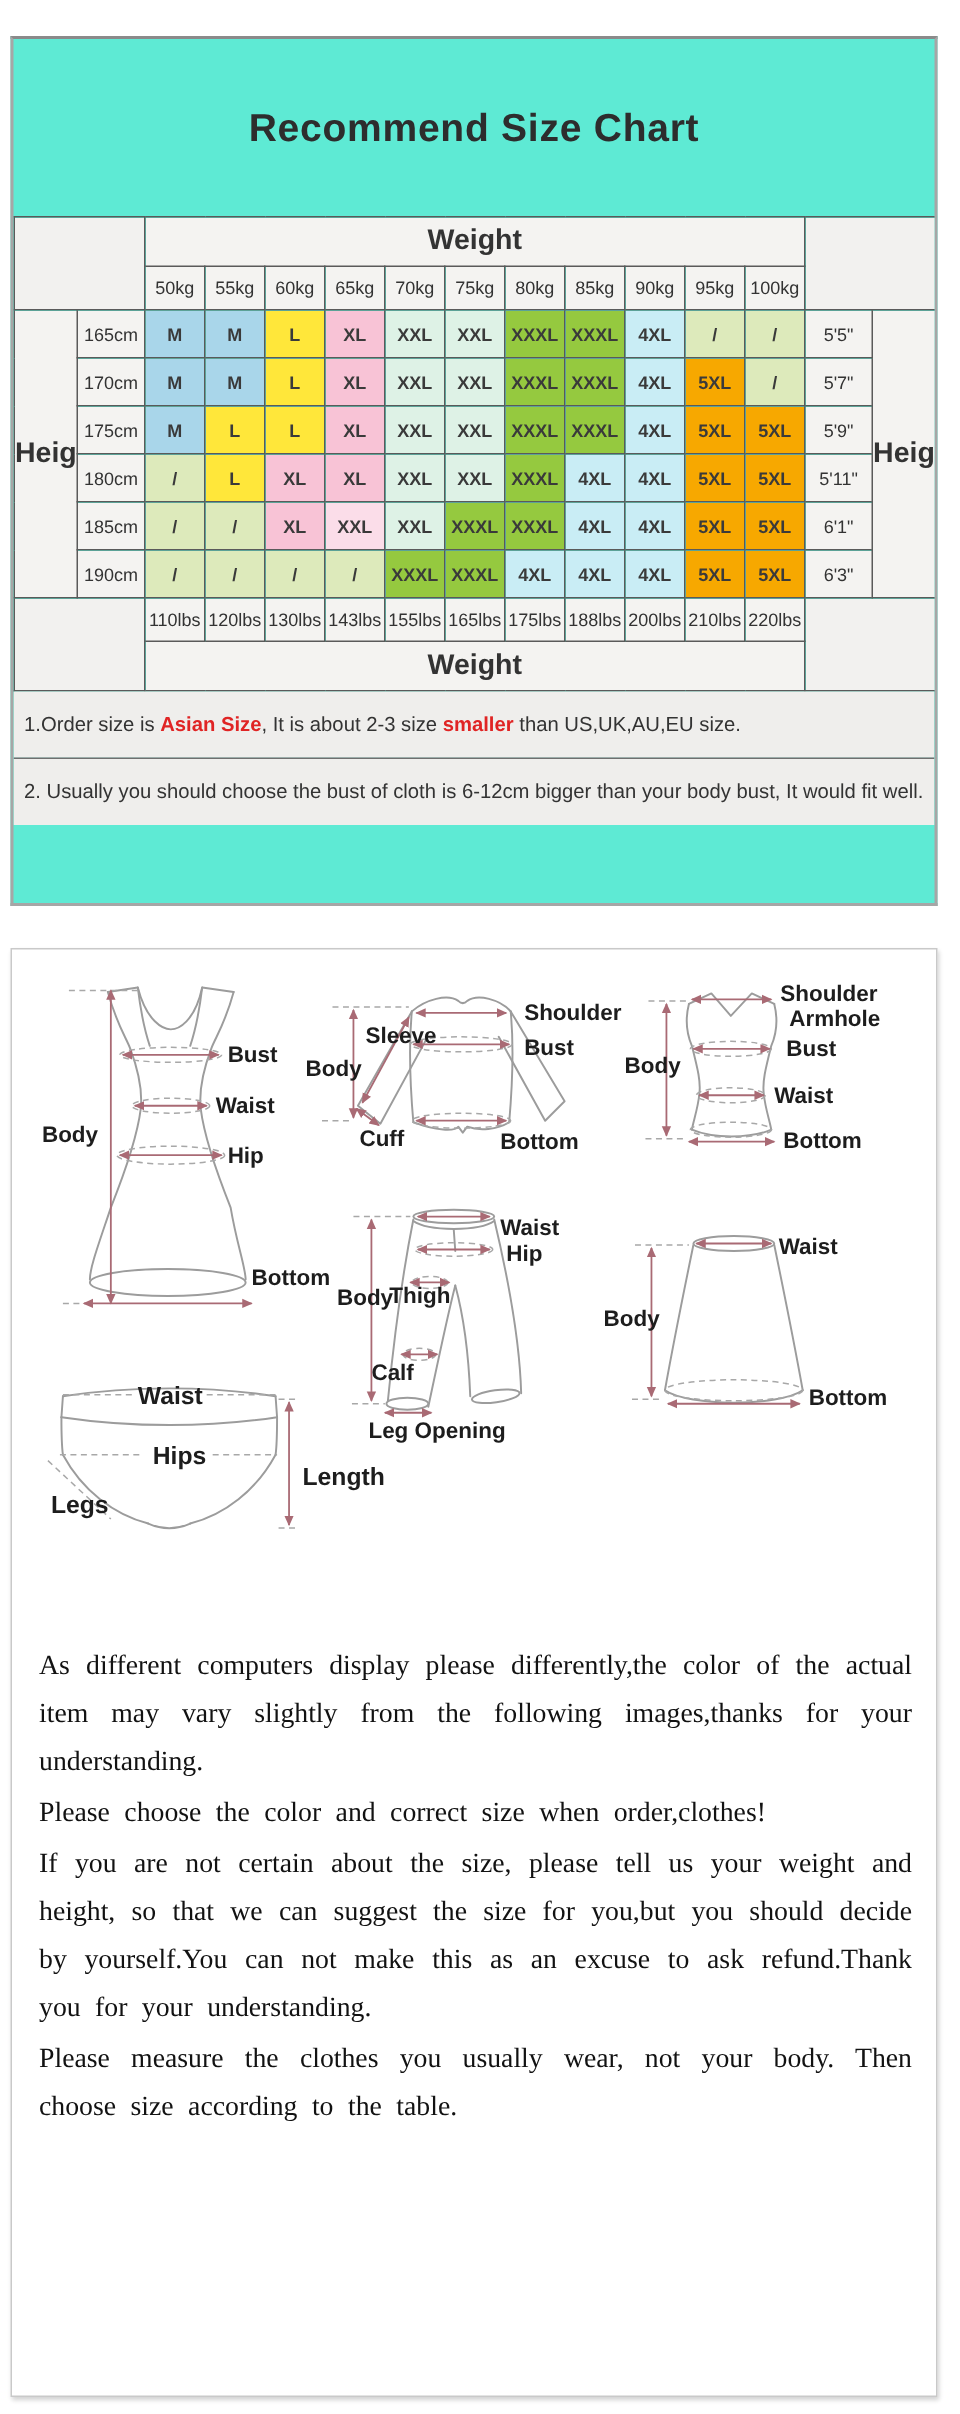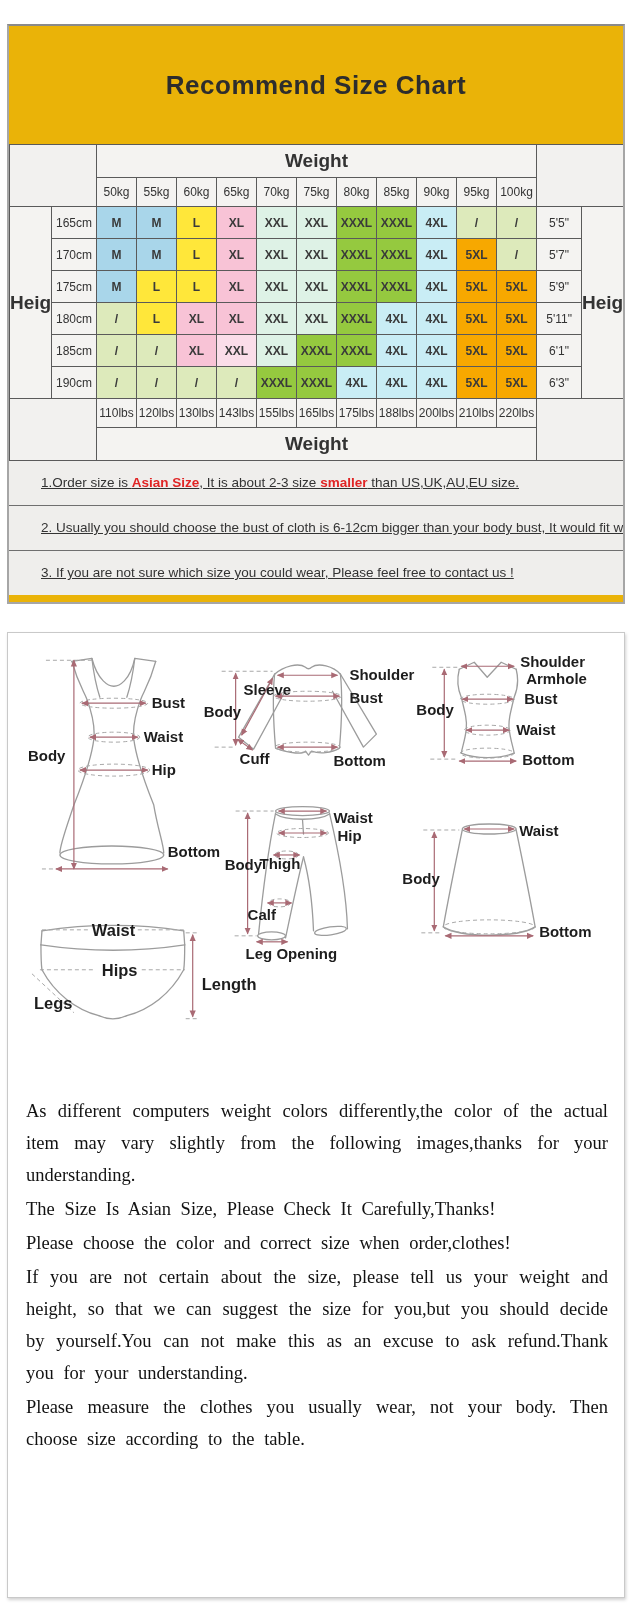--- a/index.html
+++ b/index.html
@@ -1,42 +1,42 @@
 <!DOCTYPE html>
 <html><head>
 <meta charset="utf-8">
 <style>
   html,body { margin:0; padding:0; background:#ffffff; }
   body { width:640px; height:1609px; position:relative; font-family:"Liberation Sans",sans-serif; }
 
   
   .upper-box {
     position:absolute; left:7px; top:24px; width:618px; height:580px;
-    box-sizing:border-box; background:#eab308;
+    box-sizing:border-box; background:#5eead4;
     border:2px solid #a6a6a6; border-top-color:#8a8a8a;
     overflow:hidden;
   }
   .chart-title {
     height:118px; display:flex; align-items:center; justify-content:center;
     font-size:26px; font-weight:bold; color:#2d2d2d; letter-spacing:.5px;
   }
   .size-table { width:100%; border-collapse:collapse; table-layout:fixed; }
   .size-table td {
     border:1px solid #5a5a5a; text-align:center; vertical-align:middle;
     padding:0; overflow:hidden; font-size:12px; color:#333; background:#f4f3f1;
   }
   .size-table td.axis { font-weight:bold; font-size:19px; height:32px; }
   .size-table td.corner { background:#f2f1ef; }
   .size-table tr.unit-row td { height:28px; font-size:12px; }
   .size-table tr.body-row td { height:31px; }
   .size-table td.size { font-weight:bold; color:#3a3a3a; }
 
   .order-note {
-    height:44px; line-height:44px; padding-left:32px; white-space:nowrap;
-    font-size:13.5px; color:#333; background:#efeeec; border-top:1px solid #6f6f6f;text-decoration:underline;
+    height:44px; line-height:44px; padding-left:7px; white-space:nowrap;
+    font-size:13.5px; color:#333; background:#efeeec; border-top:1px solid #6f6f6f;
   }
   .order-note.first { border-top:none; }
   .order-note .red { color:#e02424; font-weight:bold; }
 
   
   .lower-box {
     position:absolute; left:7px; top:632px; width:618px; height:966px;
     box-sizing:border-box; background:#ffffff; border:1px solid #c9c9c9;
     box-shadow:1px 2px 3px rgba(0,0,0,.18); overflow:hidden;
   }
@@ -206,21 +206,20 @@
           <td colspan="2" rowspan="2" class="corner"></td>
         </tr>
         <tr>
           <td colspan="11" class="axis">Weight</td>
         </tr>
       </tbody>
   </table>
 
   <div class="order-note first"><span>1.Order size is </span><span class="red">Asian Size</span><span>, It is about 2-3 size </span><span class="red">smaller</span><span> than US,UK,AU,EU size.</span></div>
   <div class="order-note">2. Usually you should choose the bust of cloth is 6-12cm bigger than your body bust, It would fit well.</div>
-  <div class="order-note">3. If you are not sure which size you could wear, Please feel free to contact us !</div>
 </div>
 
 <div class="lower-box">
 
   <svg class="diagrams" viewBox="0 0 617 400">
     <defs>
       <marker id="ar" viewBox="0 0 10 10" refX="8" refY="5" markerWidth="6.5" markerHeight="6.5" orient="auto-start-reverse">
         <path d="M0,1 L9,5 L0,9 z" fill="#a96a74"></path>
       </marker>
     </defs>
@@ -362,20 +361,19 @@
       <path class="meas" marker-start="url(#ar)" marker-end="url(#ar)" d="M185,302 L185,384"></path>
       <text class="dlabel2" x="84" y="303">Waist</text>
       <text class="dlabel2" x="94" y="343">Hips</text>
       <text class="dlabel2" x="26" y="376">Legs</text>
       <text class="dlabel2" x="194" y="357">Length</text>
     </g>
   </svg>
 
   <div class="notes-text">
     <div>
-        <p>As different computers weight colors differently,the color of the actual item may vary slightly from the following images,thanks for your understanding.</p>
-        <p>The Size Is Asian Size, Please Check It Carefully,Thanks!</p>
+        <p>As different computers display please differently,the color of the actual item may vary slightly from the following images,thanks for your understanding.</p>
         <p>Please choose the color and correct size when order,clothes!</p>
         <p>If you are not certain about the size, please tell us your weight and height, so that we can suggest the size for you,but you should decide by yourself.You can not make this as an excuse to ask refund.Thank you for your understanding.</p>
         <p>Please measure the clothes you usually wear, not your body. Then choose size according to the table.</p>
       </div>
   </div>
 </div>
 
 </body></html>

